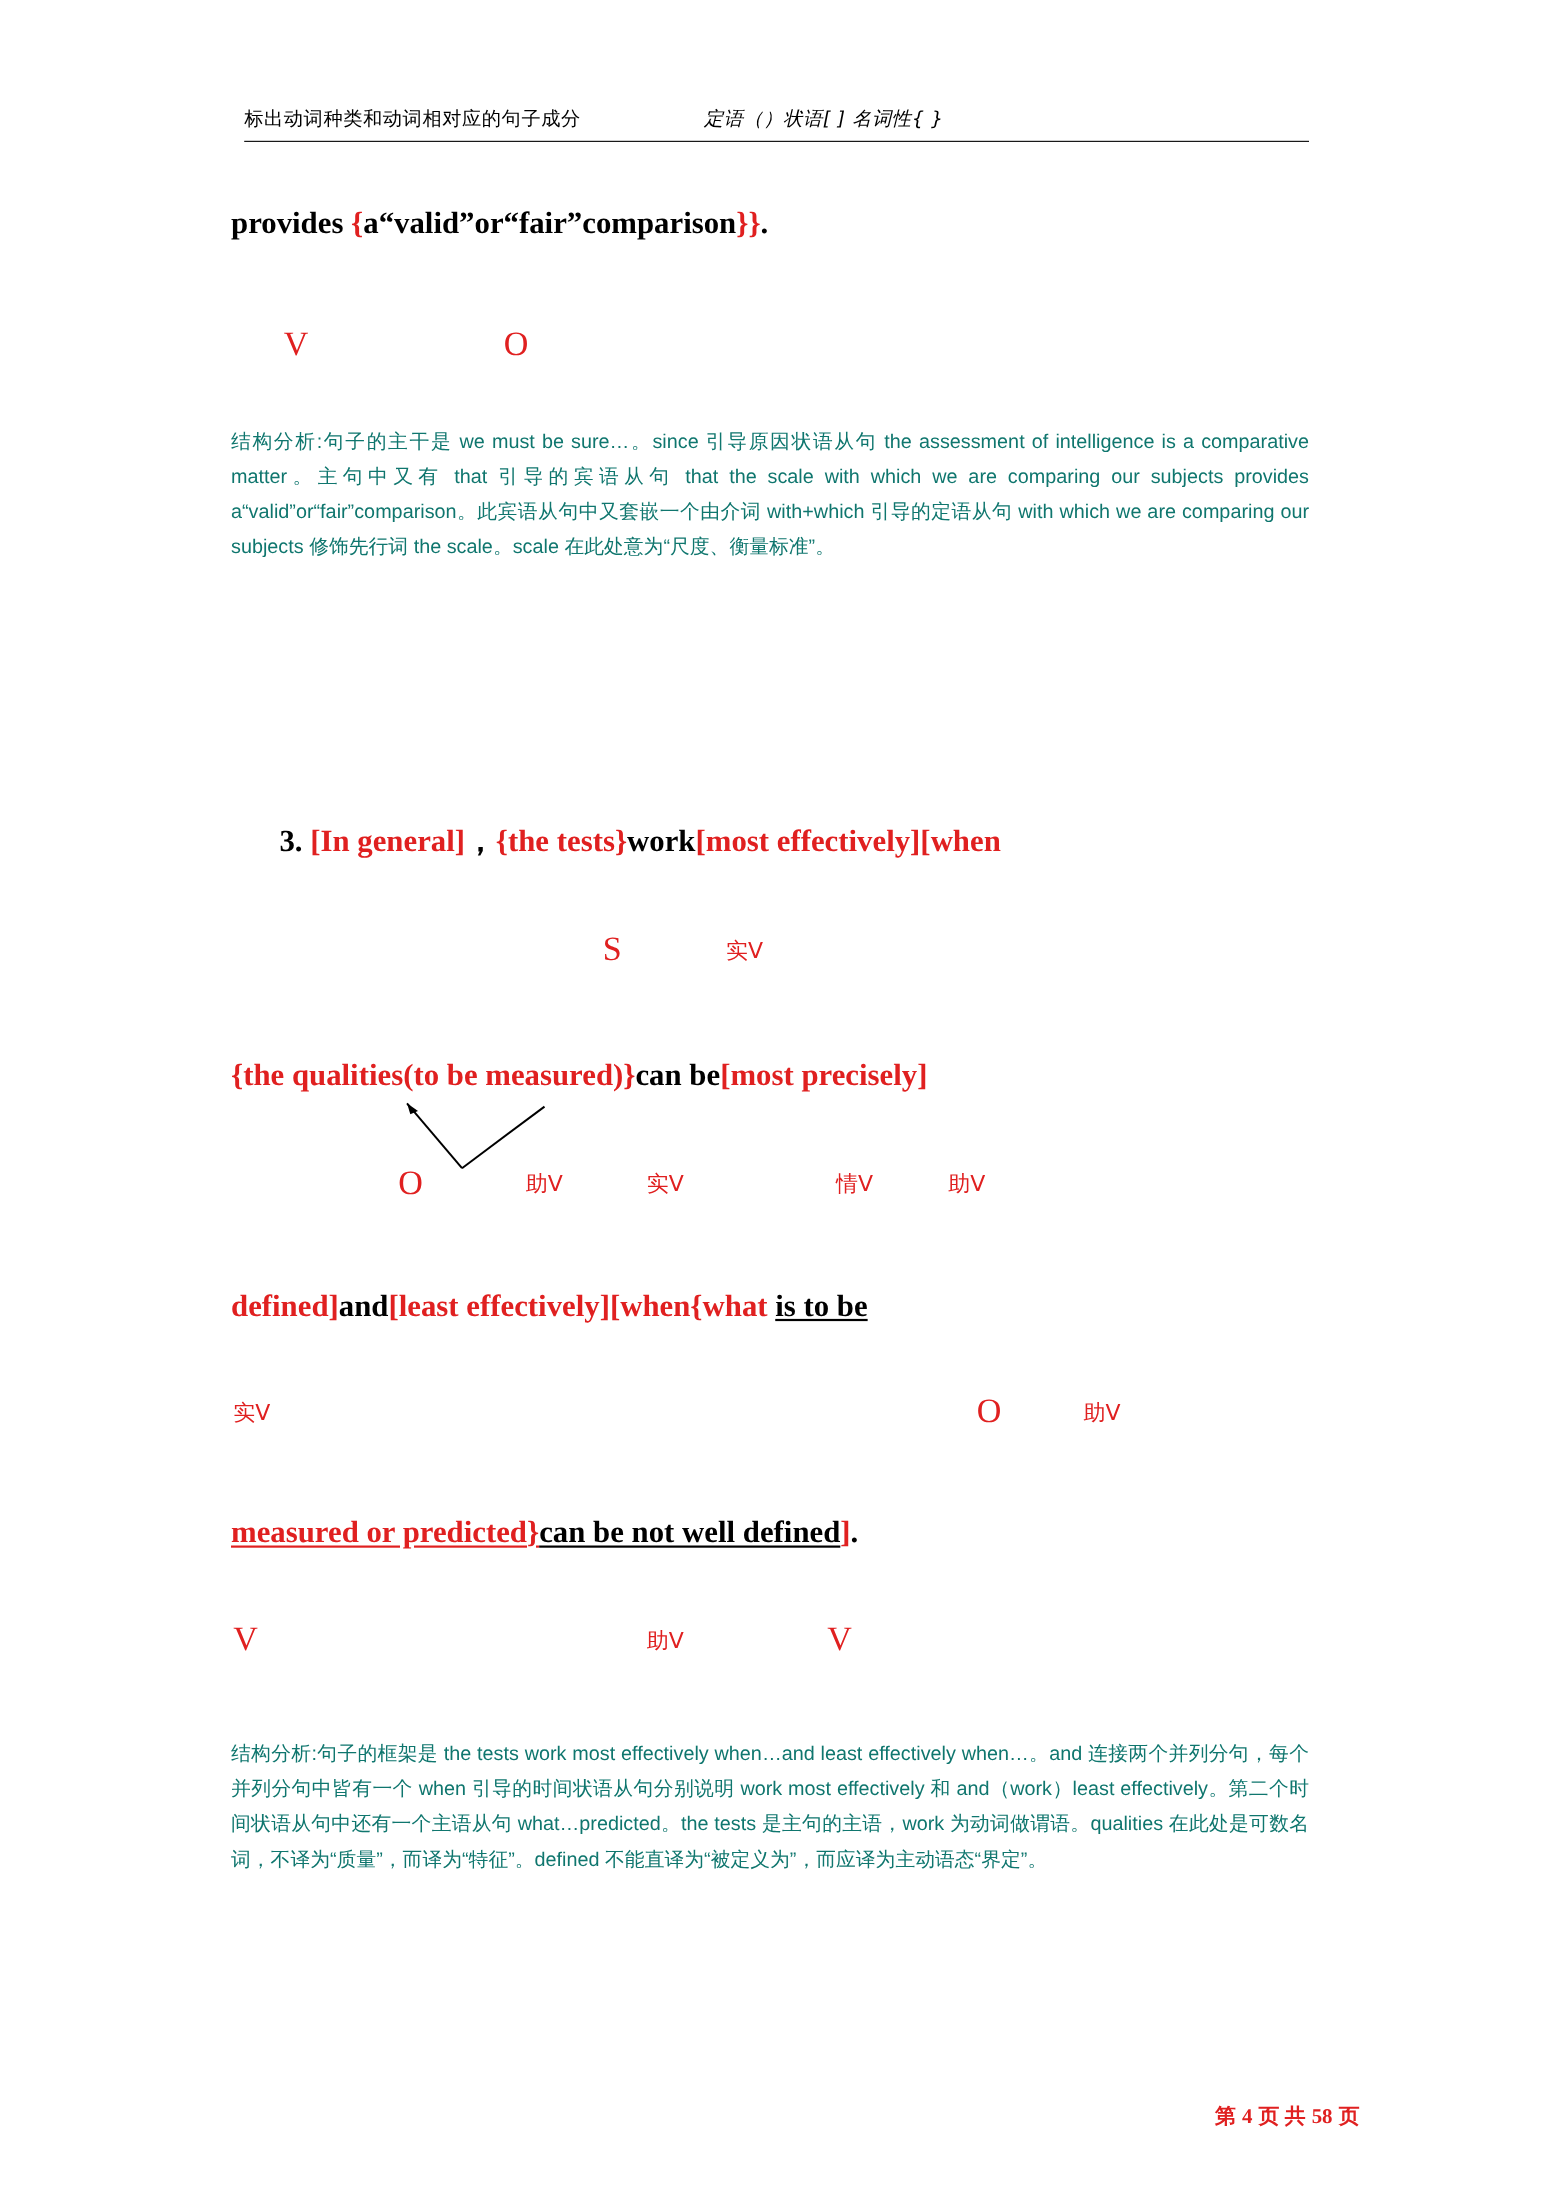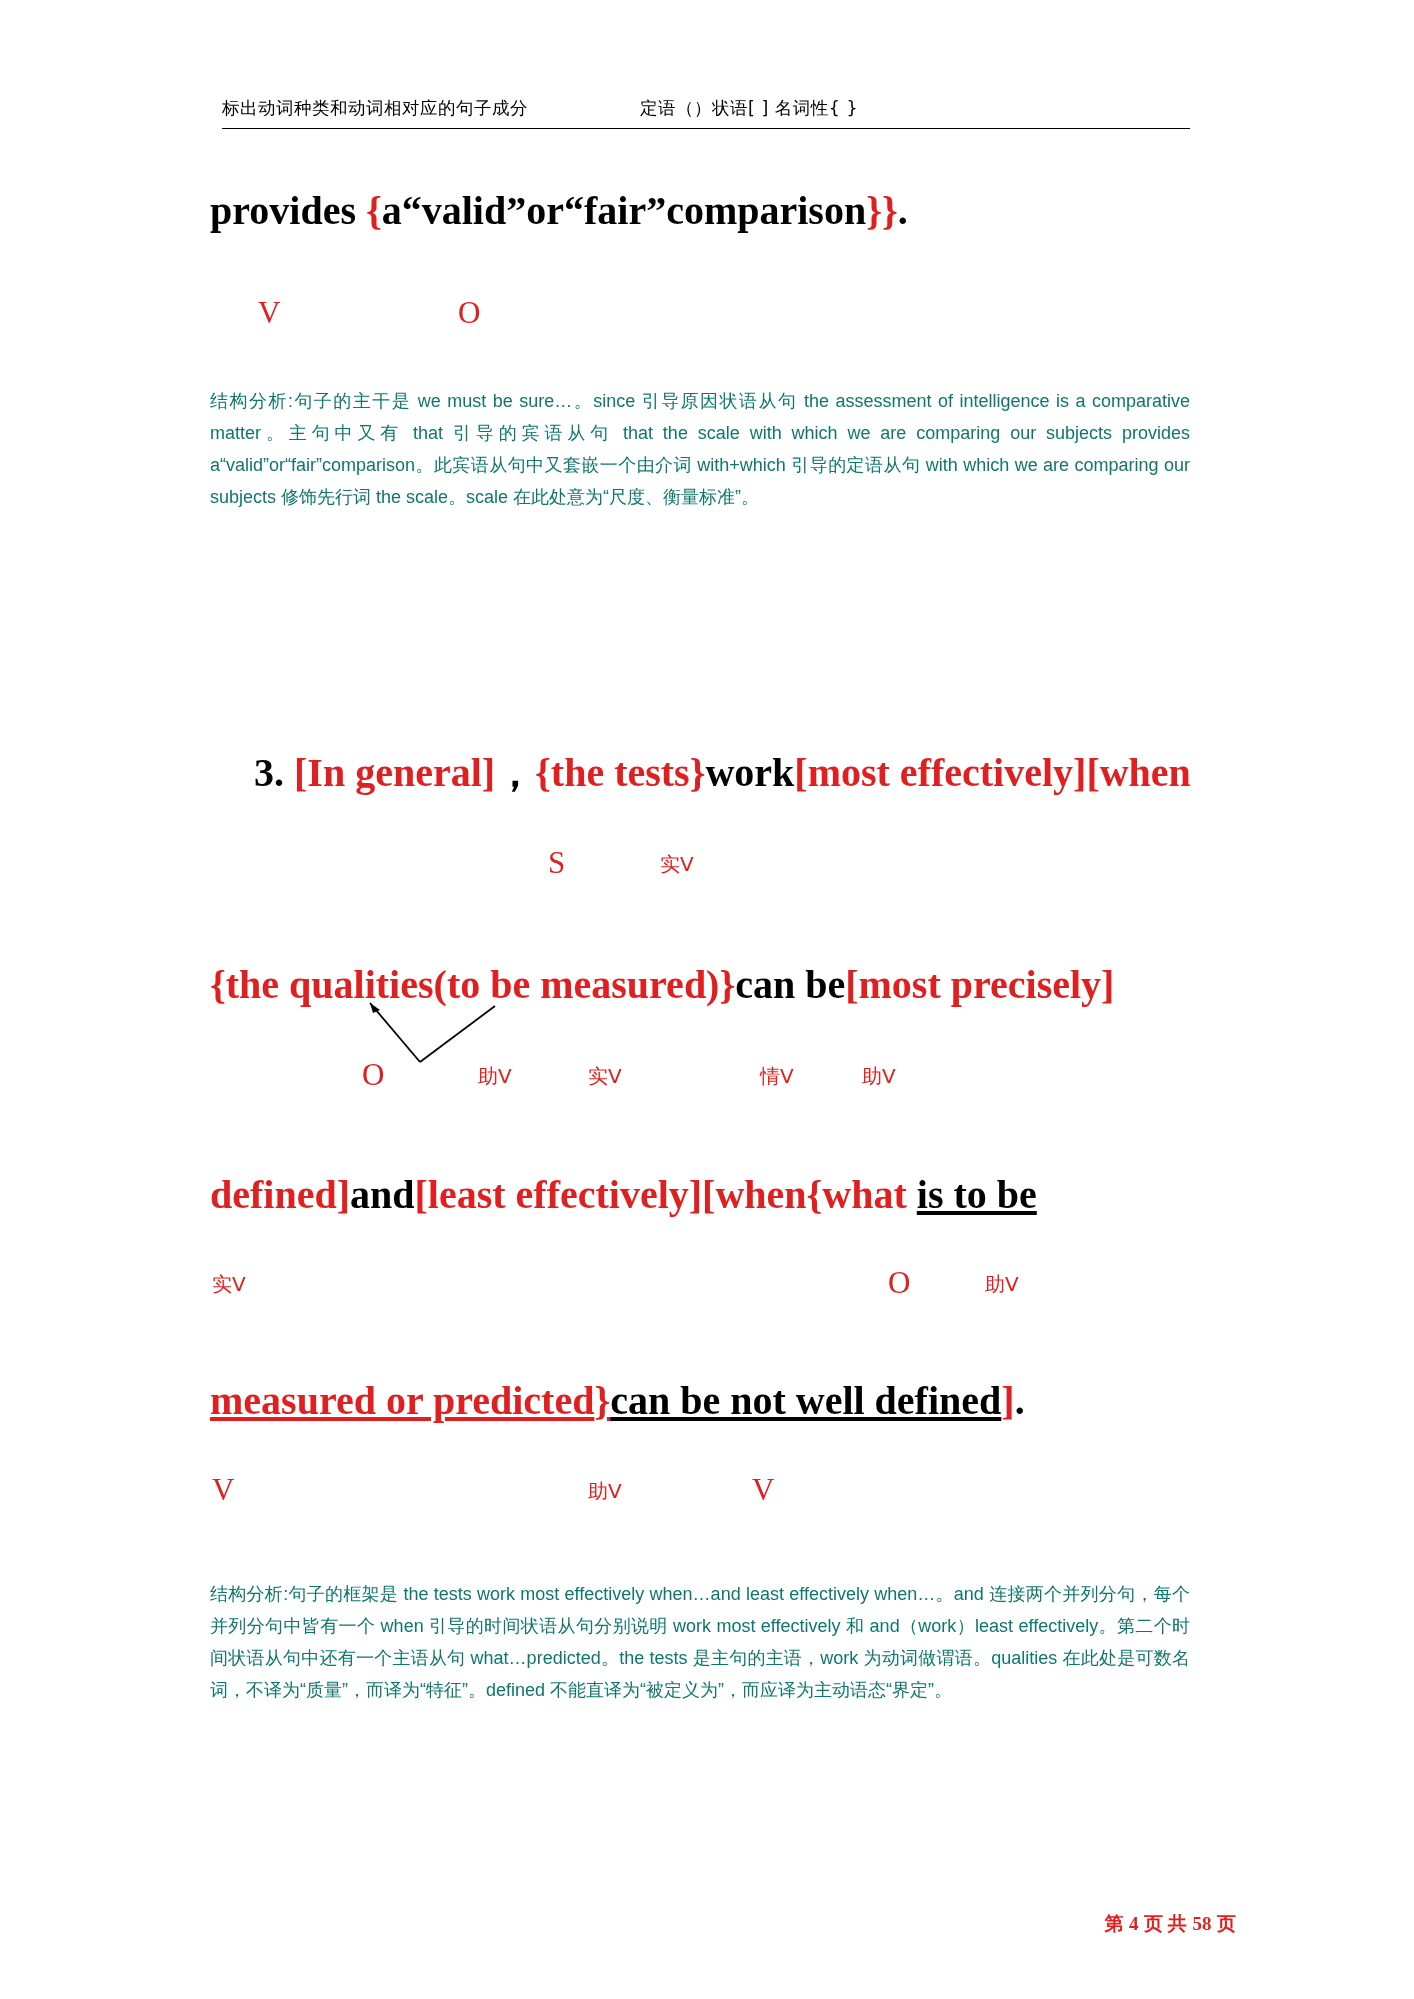--- a/index.html
+++ b/index.html
@@ -34,35 +34,36 @@
     font-family: "DejaVu Sans", sans-serif;
     font-size: 17.5px;
     letter-spacing: 0.5px;
   }
   .header .h-left {
     margin-right: 112px;
     white-space: nowrap;
   }
   .header .h-right {
     white-space: nowrap;
+    font-style: italic;
   }
   .header-rule {
     position: absolute;
     top: 128px;
     left: 222px;
     width: 968px;
     border-top: 1.6px solid #000;
   }
 
   
   .sent {
     position: absolute;
     font-family: "Liberation Serif", serif;
     font-weight: bold;
-    font-size: 40px;
+    font-size: 28px;
     line-height: 1.15;
     white-space: nowrap;
   }
   .red { color: #e02020; }
   .blk { color: #000000; }
   .u { text-decoration: underline; text-underline-offset: 3px; }
 
   .marks {
     position: absolute;
     font-family: "Liberation Serif", serif;

